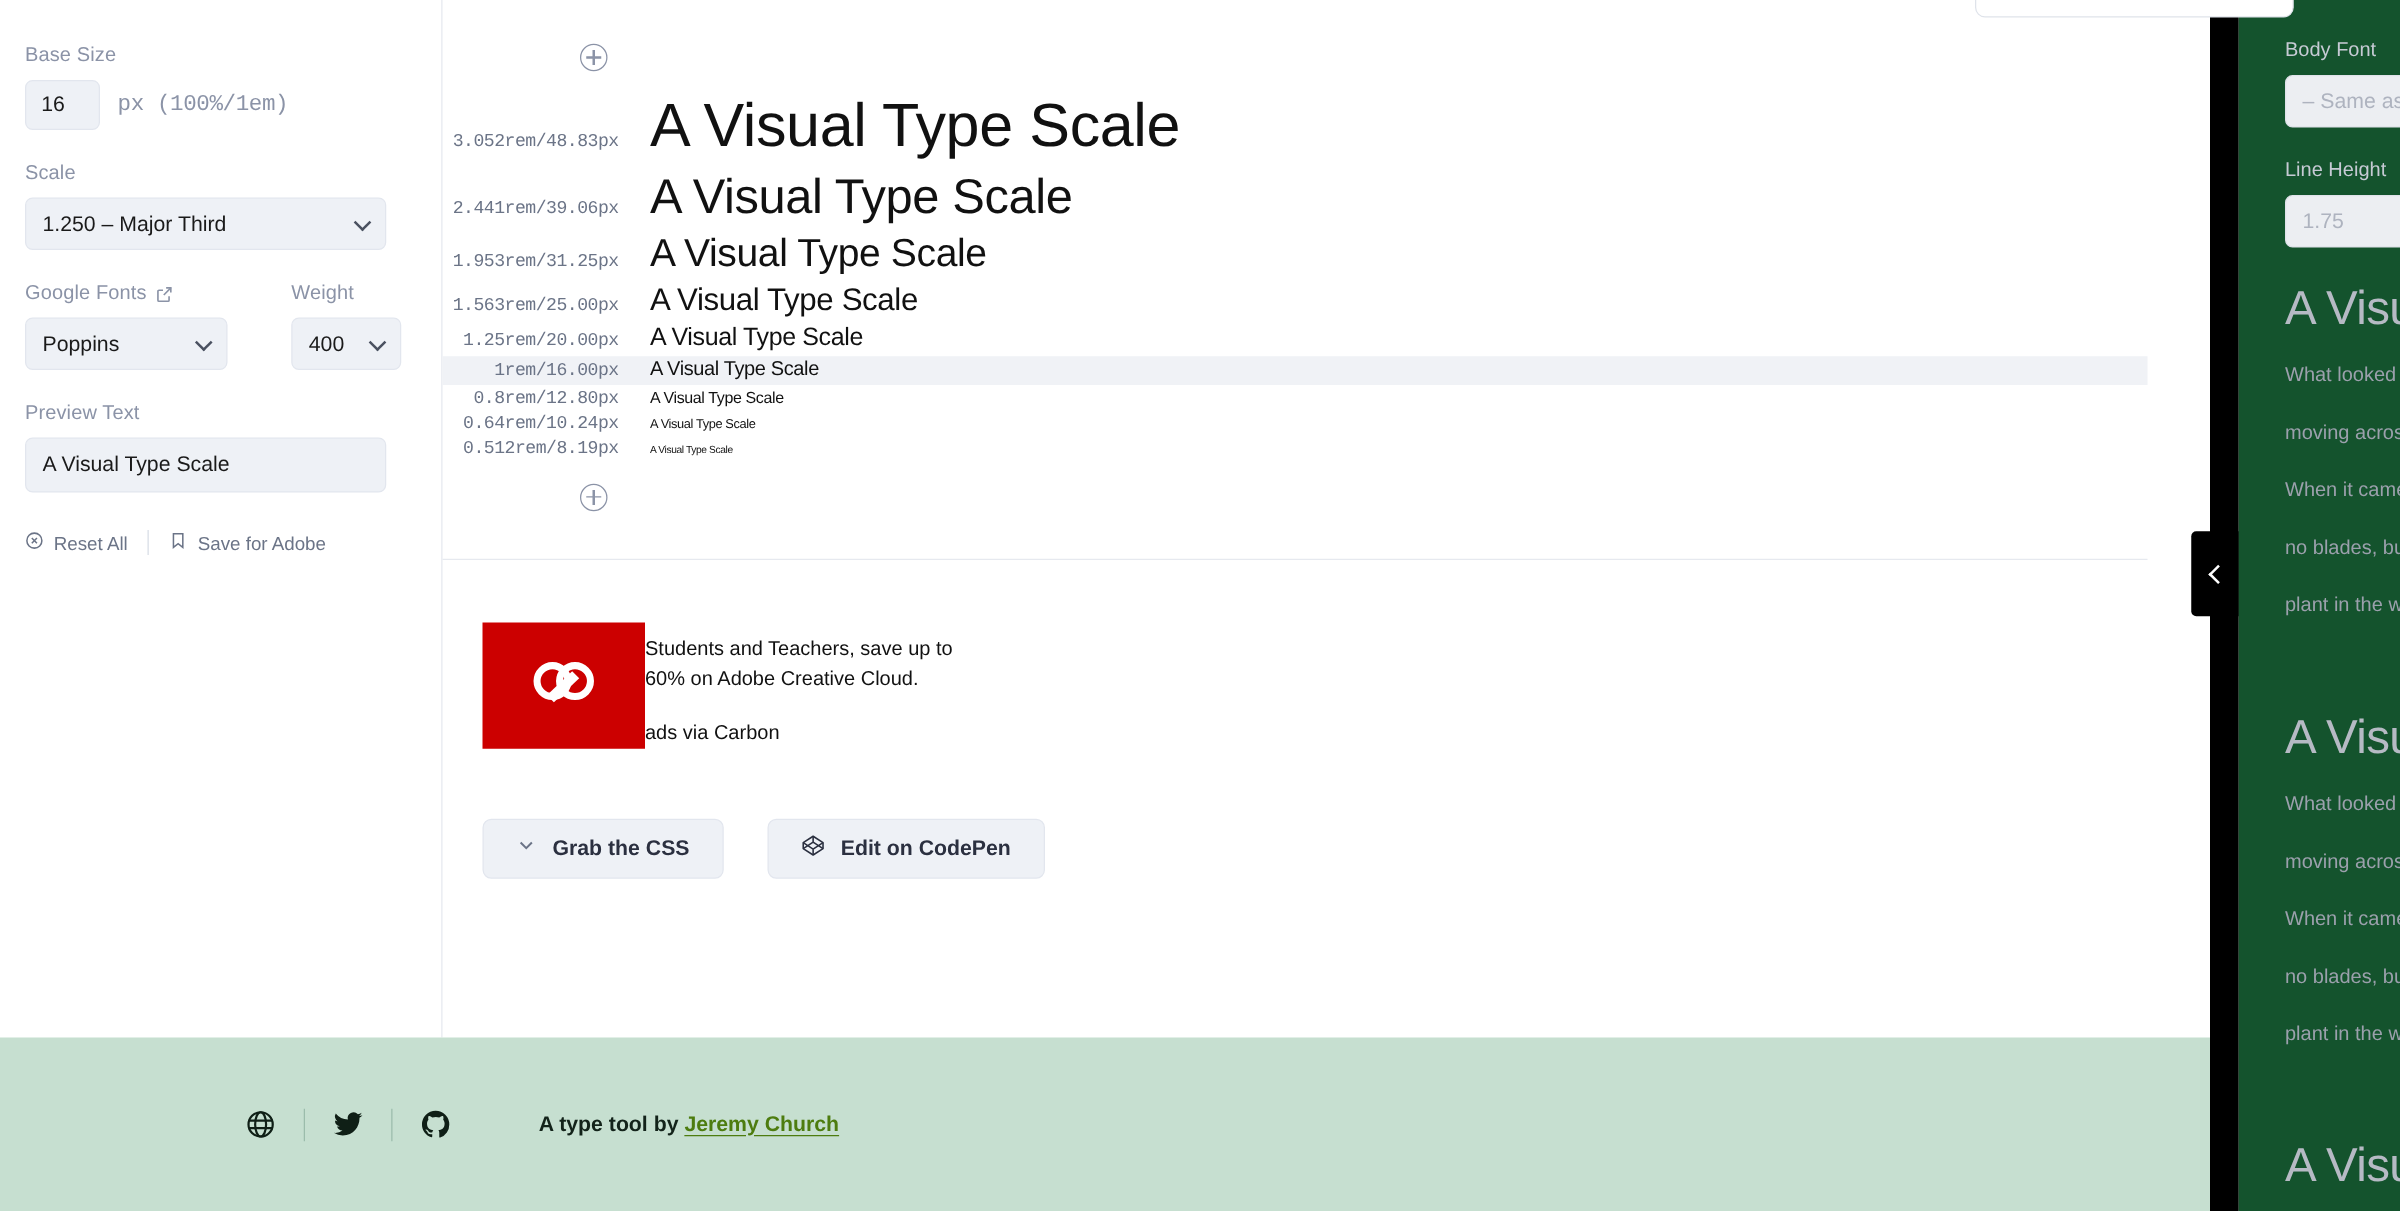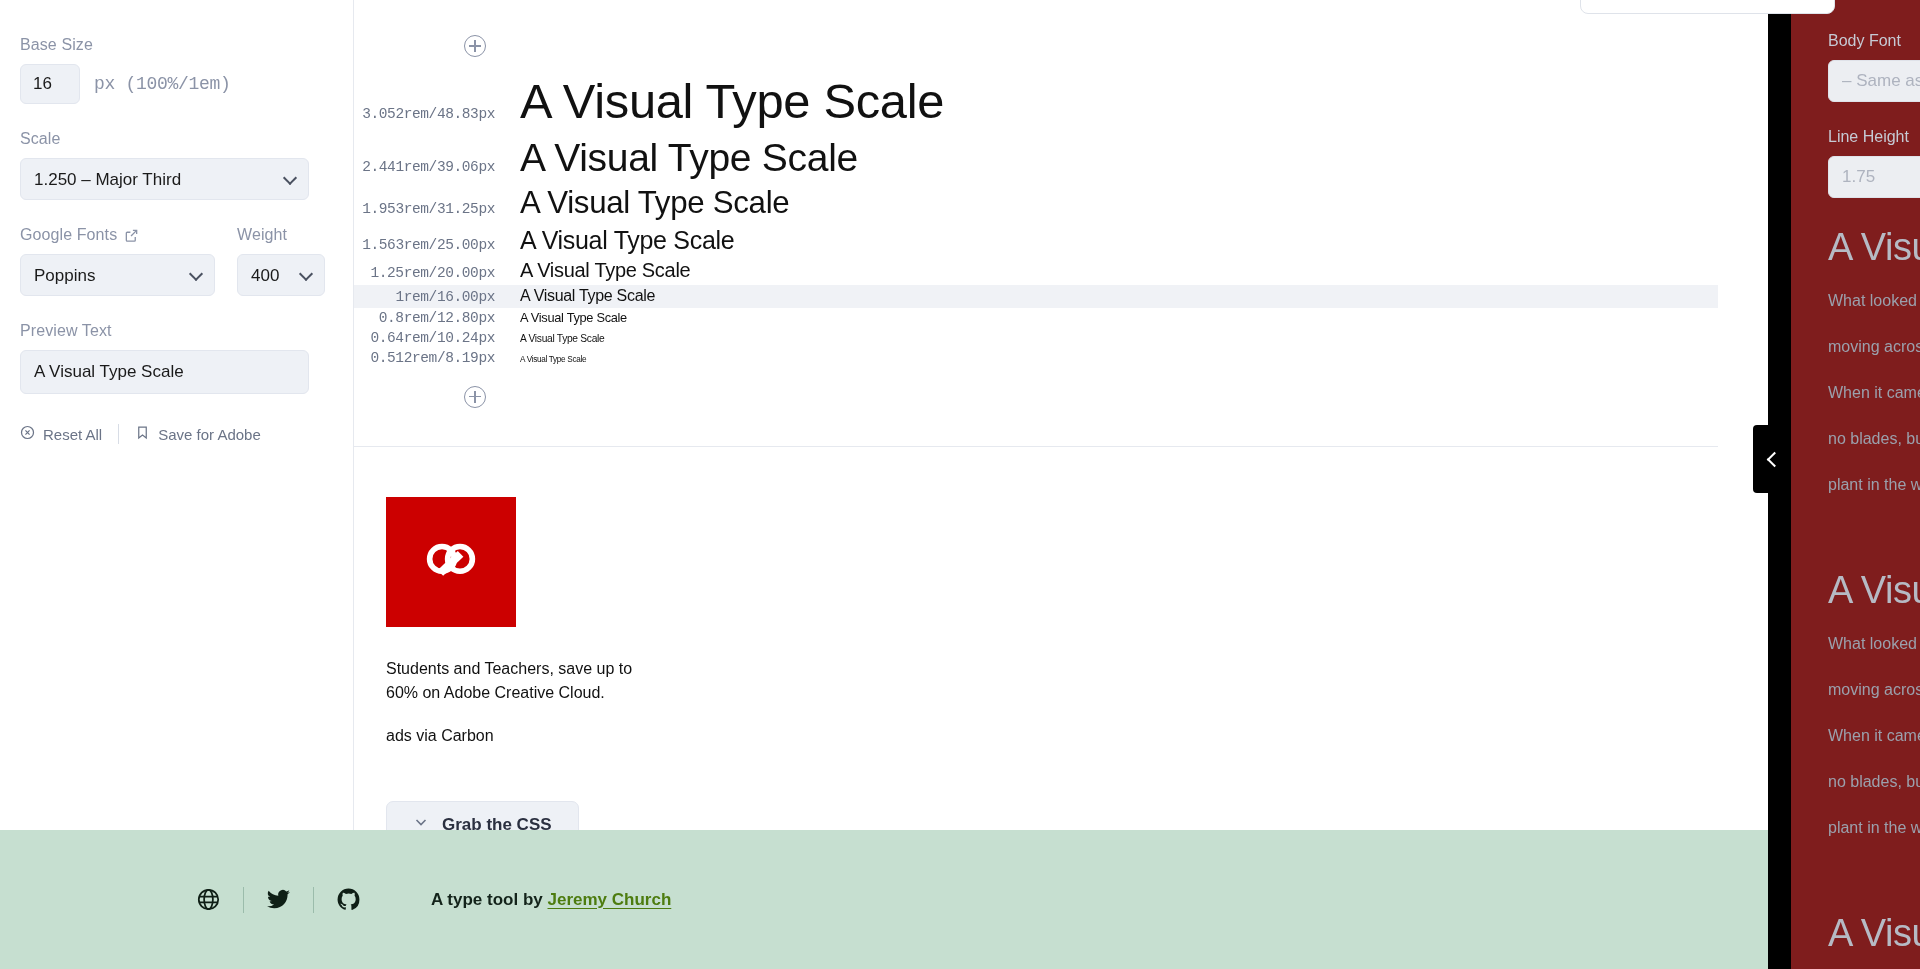--- a/index.html
+++ b/index.html
@@ -65,21 +65,21 @@
     content: "";
     position: absolute; right: 14px; top: 50%;
     width: 8px; height: 8px;
     margin-top: -6px;
     border-right: 2px solid #4a5160;
     border-bottom: 2px solid #4a5160;
     transform: rotate(45deg);
     pointer-events: none;
   }
   .sel-scale { width: 289px; }
-  .sel-font  { width: 195px; }
+  .sel-font  { width: 162px; }
   .sel-weight{ width: 88px; }
 
   .two-col { display: flex; gap: 22px; }
   .gf-label { display: inline-flex; align-items: center; gap: 7px; }
   .ext-icon { width: 15px; height: 15px; display: inline-block; }
 
   .preview-input {
     width: 289px; height: 44px;
     background: #eef1f6;
     border: 1px solid #e2e6ee;
@@ -159,21 +159,21 @@
   }
 
   .divider {
     height: 1px; background: #e6e9ef;
     margin: 38px 0 0 0;
     margin-left: 0;
     width: 100%;
   }
 
   
-  .ad-block { display: flex; gap: 20px; margin: 50px 0 0 32px; flex-direction: column; }
+  .ad-block { display: flex; margin: 50px 0 0 32px; }
   .ad-img {
     width: 130px; height: 101px;
     background: #cc0000;
     display: flex; align-items: center; justify-content: center;
     flex: 0 0 130px;
   }
   .ad-copy { padding-top: 10px; }
   .ad-text {
     font-size: 16px; line-height: 1.5;
     color: #111; max-width: 260px;
@@ -238,21 +238,21 @@
     border-left: 2px solid #fff;
     border-bottom: 2px solid #fff;
     transform: rotate(45deg);
     margin-left: 4px;
   }
 
   .right-panel {
     position: absolute;
     left: 1791px; top: 0;
     width: 129px; height: 969px;
-    background: #7f1d1d;
+    background: #14532d;
     overflow: hidden;
     padding: 32px 0 0 37px;
   }
   .rp-label {
     font-size: 16px; color: #c6cad4;
     margin-bottom: 10px; white-space: nowrap;
   }
   .rp-box {
     height: 42px; width: 220px;
     background: #eceef2;
@@ -431,20 +431,29 @@
     </div>
 
     <div class="btn-row">
       <div class="btn">
         <span>
           <svg viewBox="0 0 16 16" width="16" height="16" fill="none" stroke="#6b7487" stroke-width="1.6">
             <path d="M3.5 6l4.5 4.5L12.5 6"></path>
           </svg>
         </span>
         <span>Grab the CSS</span>
+      </div>
+      <div class="btn">
+        <span>
+          <svg viewBox="0 0 24 24" width="19" height="19" fill="none" stroke="#2b3040" stroke-width="1.6" stroke-linejoin="round">
+            <path d="M12 2.5L22 9v6l-10 6.5L2 15V9z"></path>
+            <path d="M2 9l10 6.5L22 9M2 15l10-6.5L22 15M12 2.5v6M12 15.5v6"></path>
+          </svg>
+        </span>
+        <span>Edit on CodePen</span>
       </div>
     </div>
   </div>
 
   <div class="footer">
     <div class="footer-icons">
       <span class="f-icon">
         <svg viewBox="0 0 24 24" width="25" height="25" fill="none" stroke="#0f1f16" stroke-width="1.7">
           <circle cx="12" cy="12" r="9.3"></circle>
           <ellipse cx="12" cy="12" rx="4.2" ry="9.3"></ellipse>

